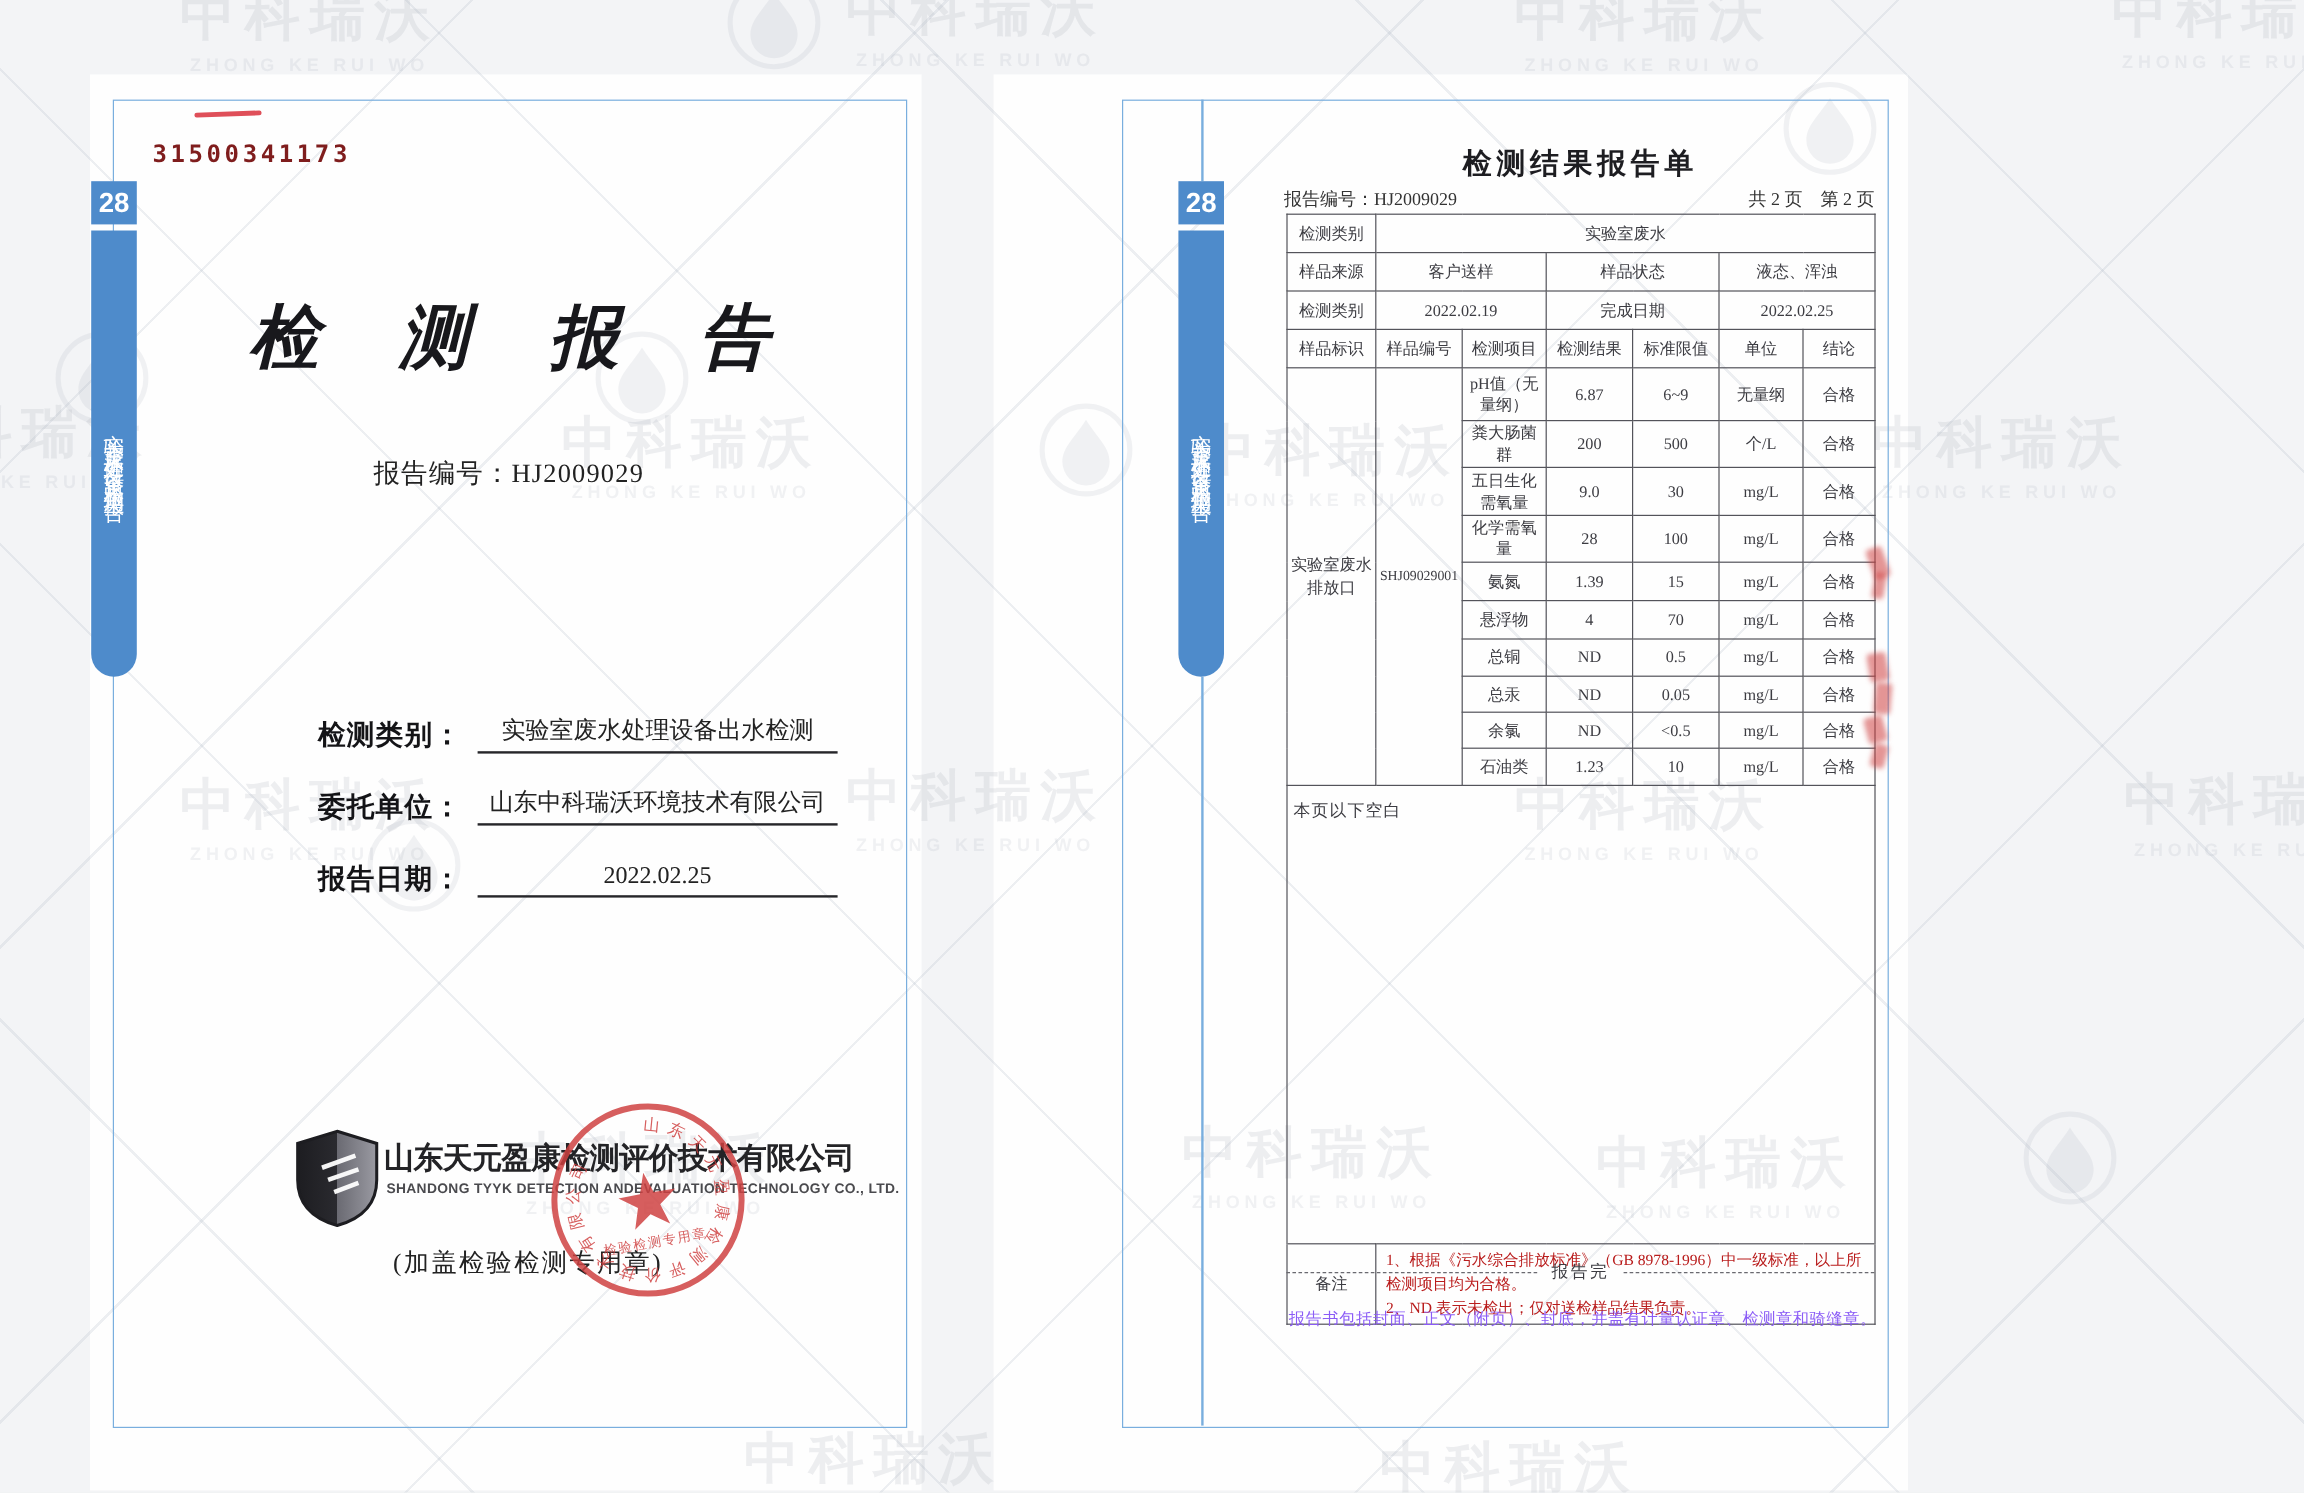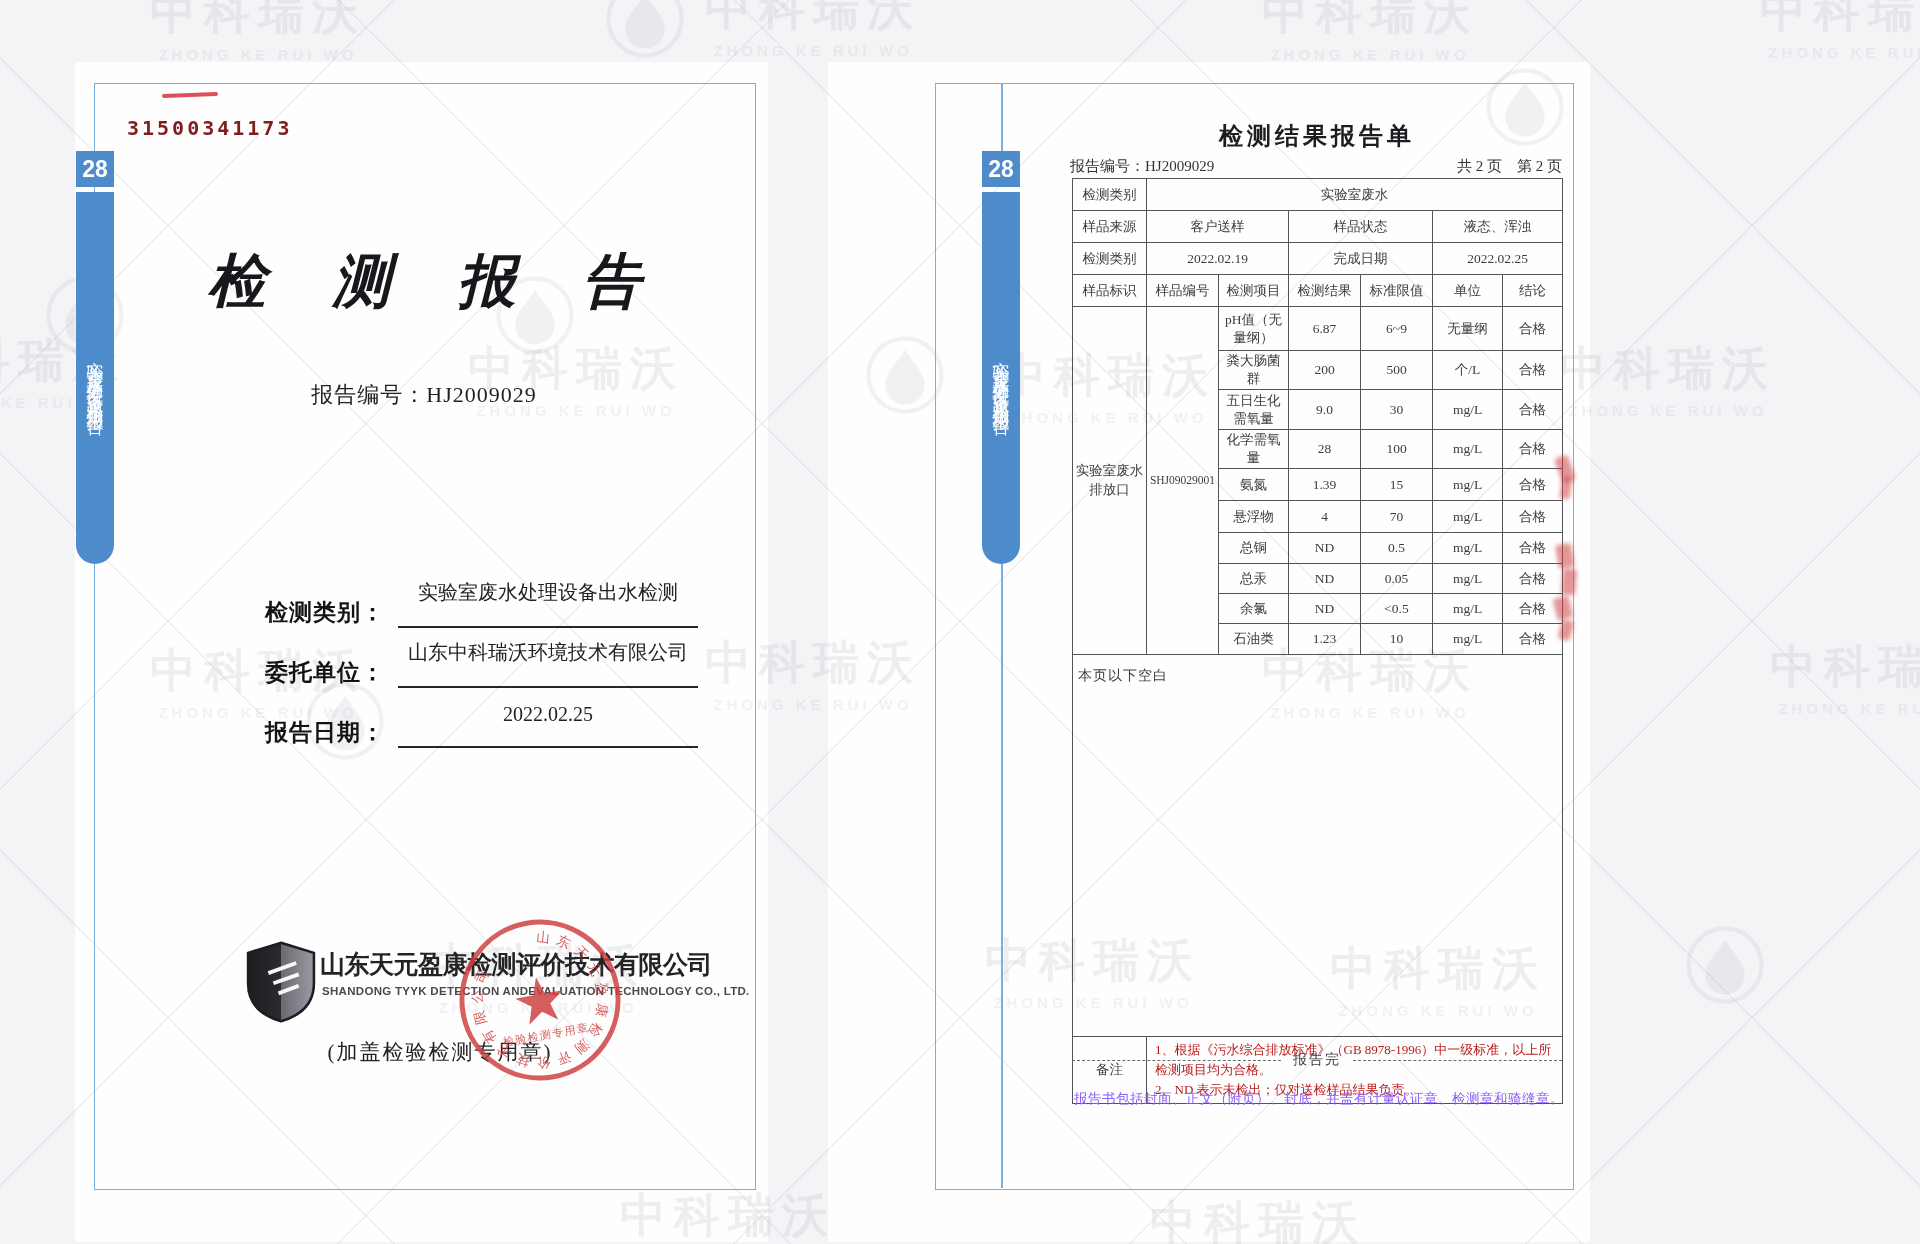--- a/index.html
+++ b/index.html
@@ -37,21 +37,21 @@
   .doc-dash{left:162px;top:93px;width:56px;height:4px;background:#d9303c;border-radius:2px;
             transform:rotate(-2deg);opacity:.85;}
   .cover-title{left:94px;top:243px;width:660px;text-align:center;font-size:58px;font-weight:600;
                color:#18181c;letter-spacing:67px;text-indent:67px;white-space:nowrap;font-style:italic;}
   .cover-repno{left:94px;top:380px;width:660px;text-align:center;font-size:22px;color:#222;letter-spacing:1px;}
   .fields{left:265px;top:588px;width:440px;}
   .frow{display:flex;align-items:flex-end;height:40px;margin-bottom:20px;}
   .flabel{font:bold 23px "Liberation Sans","DejaVu Sans",sans-serif;color:#141417;width:133px;
           letter-spacing:1px;white-space:nowrap;}
   .fval{width:300px;border-bottom:2px solid #26262a;text-align:center;font-size:20px;color:#222;
-        padding-bottom:20px;white-space:nowrap;}
+        padding-bottom:4px;white-space:nowrap;}
   .logo-shield{left:243px;top:940px;}
   .company-cn{left:320px;top:948px;font:900 25px "Liberation Sans","DejaVu Sans",sans-serif;
               color:#232326;letter-spacing:-0.5px;white-space:nowrap;}
   .company-en{left:322px;top:985px;font:bold 11.5px "Liberation Sans","DejaVu Sans",sans-serif;
               color:#4a4a4e;letter-spacing:.3px;white-space:nowrap;}
   .seal-note{left:100px;top:1038px;width:680px;text-align:center;font-size:21px;color:#222;letter-spacing:2px;}
   .stamp{left:455px;top:915px;width:170px;height:170px;transform:rotate(-10deg);opacity:.84;z-index:12;}
   
   .res-title{left:1072px;top:120px;width:490px;text-align:center;font-weight:bold;font-size:24px;
              letter-spacing:4px;color:#1d1d21;white-space:nowrap;}

